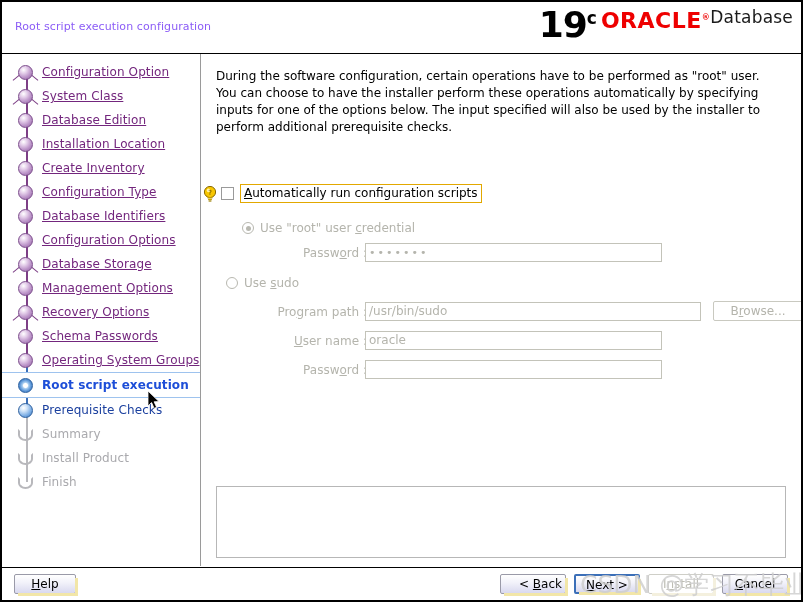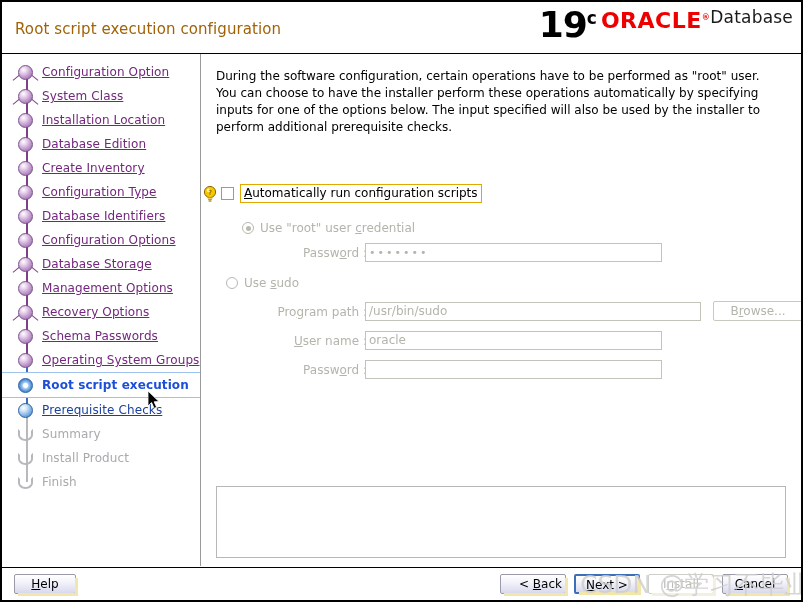--- a/index.html
+++ b/index.html
@@ -29,22 +29,22 @@
     width: 799px;
     height: 52px;
     border-bottom: 1px solid #000000;
     background: #ffffff;
     box-sizing: border-box;
   }
   .header-title {
     position: absolute;
     left: 13px;
     top: 18px;
-    font-size: 15px;
-    color: #a16207;
+    font-size: 11px;
+    color: #8b5cf6;
     letter-spacing: 0.1px;
     white-space: nowrap;
   }
   .logo-wrap {
     position: absolute;
     right: 8px;
     top: 2px;
     height: 48px;
     display: flex;
     align-items: flex-start;
@@ -193,21 +193,20 @@
     white-space: nowrap;
     letter-spacing: 0.1px;
   }
   .nav-label.link {
     color: #73267d;
     text-decoration: underline;
     cursor: pointer;
   }
   .nav-label.link-blue {
     color: #1a3f9e;
-    text-decoration: underline;
     cursor: pointer;
   }
   .nav-label.current-label {
     color: #1d4ed8;
     font-weight: bold;
     text-decoration: none;
   }
   .nav-label.disabled {
     color: #a9a9ad;
     text-decoration: none;
@@ -479,25 +478,25 @@
           <span class="nav-label link">Configuration Option</span>
         </li>
         <li class="nav-item">
           <div class="wing left"></div>
           <div class="wing right"></div>
           <span class="bullet purple"></span>
           <span class="nav-label link">System Class</span>
         </li>
         <li class="nav-item">
           <span class="bullet purple"></span>
+          <span class="nav-label link">Database Edition</span>
+        </li>
+        <li class="nav-item">
+          <span class="bullet purple"></span>
           <span class="nav-label link">Installation Location</span>
-        </li>
-        <li class="nav-item">
-          <span class="bullet purple"></span>
-          <span class="nav-label link">Database Edition</span>
         </li>
         <li class="nav-item">
           <span class="bullet purple"></span>
           <span class="nav-label link">Create Inventory</span>
         </li>
         <li class="nav-item">
           <span class="bullet purple"></span>
           <span class="nav-label link">Configuration Type</span>
         </li>
         <li class="nav-item">

